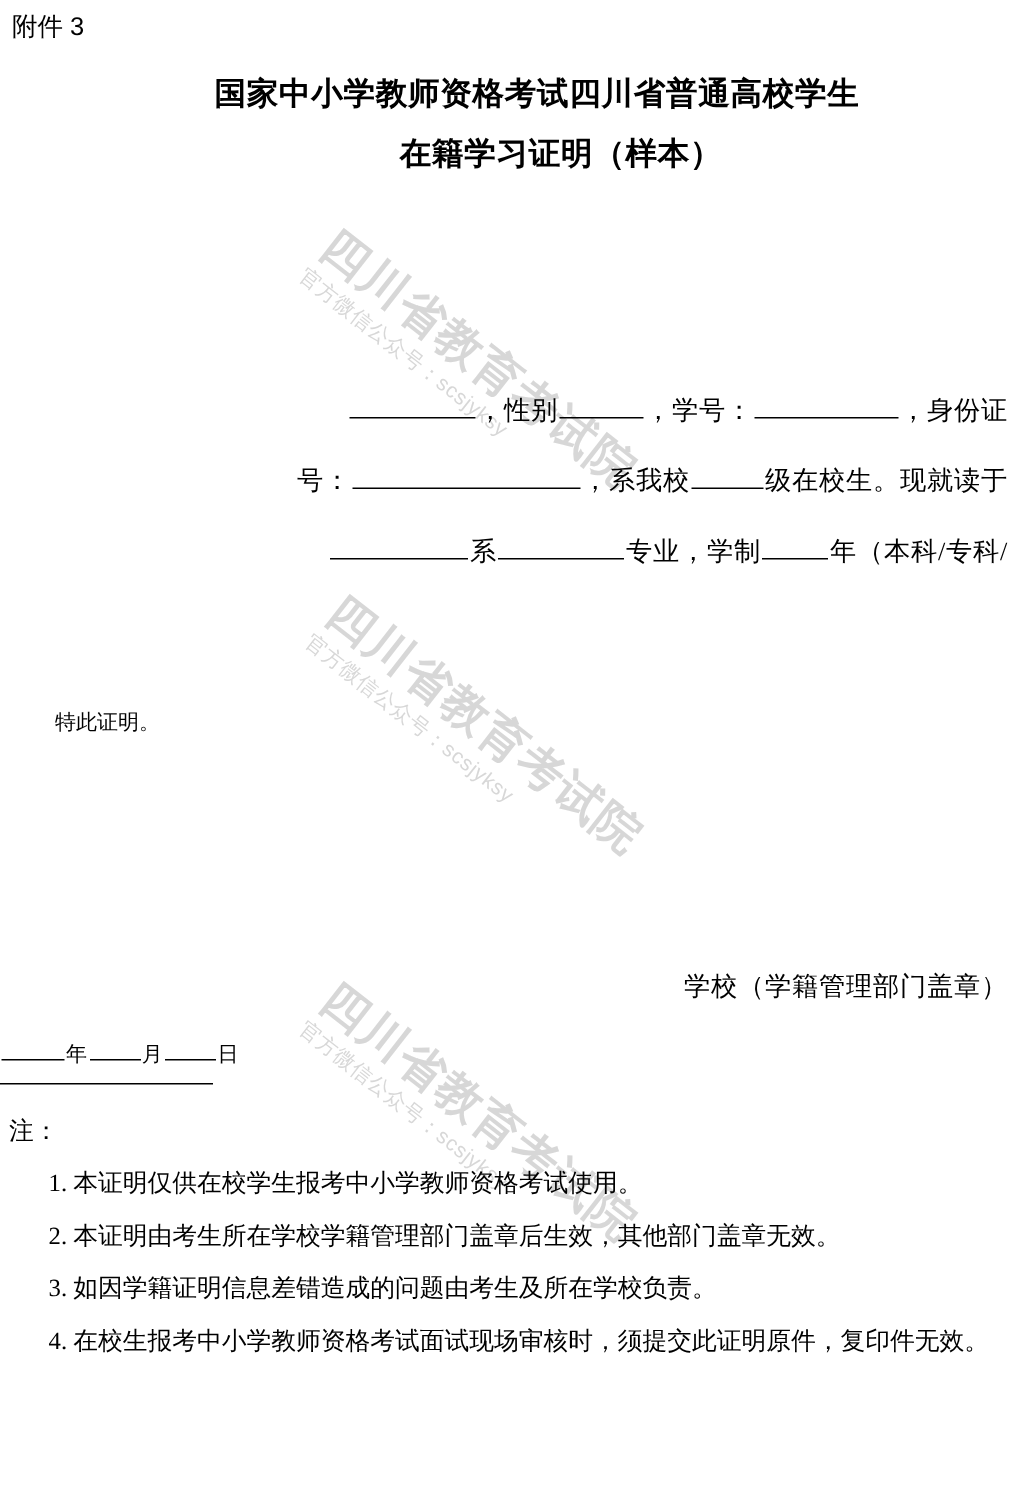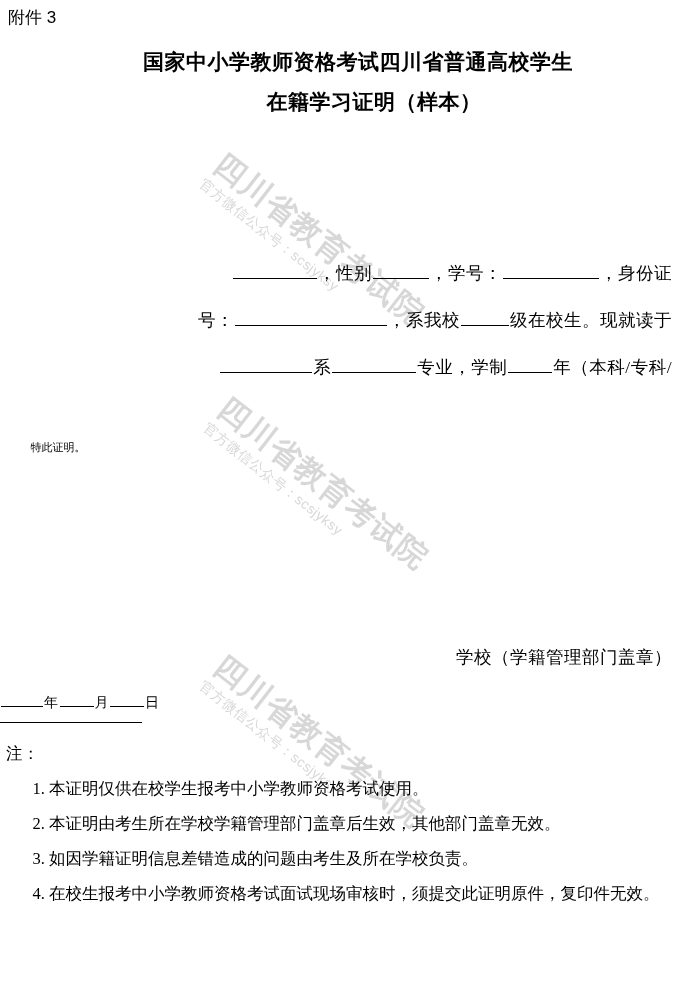--- a/index.html
+++ b/index.html
@@ -120,22 +120,22 @@
   .b-dept   { width: 92px; }
   .b-major  { width: 84px; }
   .b-years  { width: 44px; }
   .b-y      { width: 42px; }
   .b-m      { width: 34px; }
   .b-d      { width: 34px; }
 
   .certify {
     position: absolute;
     left: 8px;
-    top: 440px;
-    font-size: 11px;
+    top: 473px;
+    font-size: 14px;
     text-indent: 2.05em;
     width: 400px;
   }
 
   .signature {
     position: absolute;
     left: 0;
     top: 645px;
     width: 672px;
     text-align: right;

